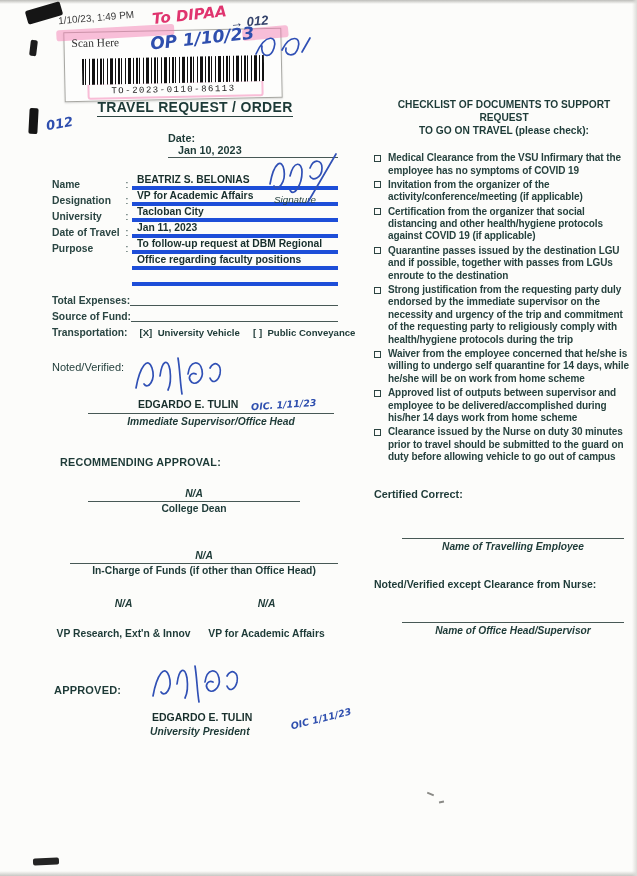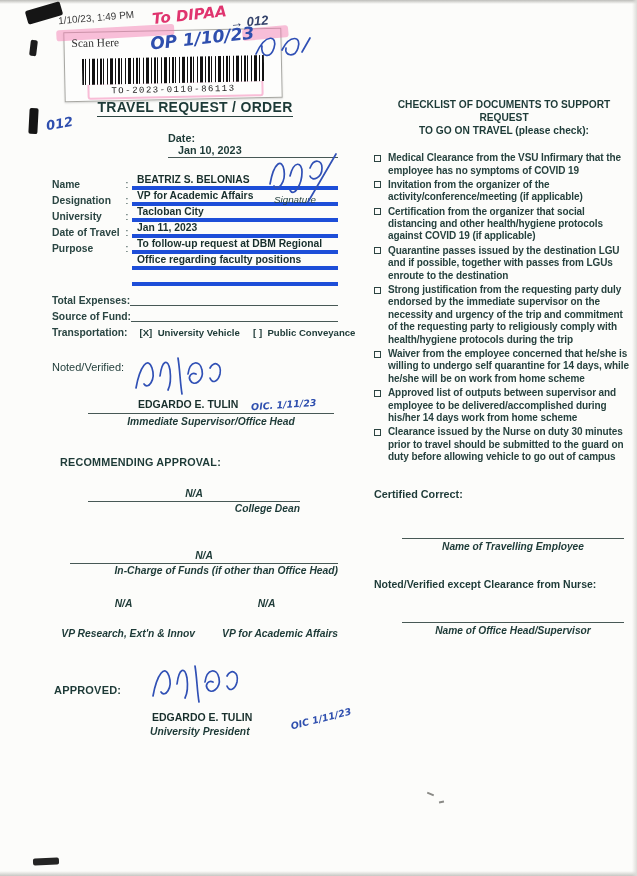--- a/index.html
+++ b/index.html
@@ -63,21 +63,21 @@
   .sig1-name { top:300px; left:86px !important; font-weight:bold; font-size:10.5px; color:#182f2c; white-space:nowrap; }
   .sig-note { display:inline-block; font-size:9.5px; font-weight:bold; margin-left:10px; transform:rotate(-4deg); white-space:nowrap; }
   .sig1-line { top:315px; left:36px !important; width:246px; border-bottom:1px solid #475855; }
   .sig1-role { top:318px; left:36px !important; width:246px; text-align:center; font-style:italic; font-weight:bold; font-size:10.3px; color:#1d3a37; }
   .recommending { top:358px; left:8px !important; font-weight:bold; font-size:10.8px; letter-spacing:.2px; color:#1d3a37; }
   .na-block { text-align:center; }
   .dean-block { top:390px; left:36px !important; width:212px; }
   .funds-block { top:452px; left:18px !important; width:268px; }
   .na { font-style:italic; font-weight:600; font-size:10.3px; color:#203c39; }
   .na-line { border-bottom:1px solid #475855; margin-top:2px; }
-  .na-role { font-style:italic; font-weight:bold; font-size:10.3px; color:#1d3a37; padding-top:1px;text-align:right; }
+  .na-role { font-weight:bold; font-size:10.3px; color:#1d3a37; padding-top:1px; }
   .vp-block { top:500px; display:flex; }
   .vp-col { width:50%; text-align:center; }
   .vp-col .na-role { margin-top:18px; }
   .approved-label { top:586px; left:2px !important; font-weight:bold; font-size:11px; letter-spacing:.2px; color:#1d3a37; }
   .president-name { top:613px; left:100px !important; font-weight:bold; font-size:10.5px; color:#182f2c; }
   .president-role { top:628px; left:98px !important; font-style:italic; font-weight:bold; font-size:10.3px; color:#1d3a37; }
   .president-note { top:615px; left:238px !important; right:auto !important; font-size:9.5px; font-weight:bold; transform:rotate(-14deg); white-space:nowrap; }
 
   
   .right-col { position:absolute; left:374px; top:98px; width:260px; }

